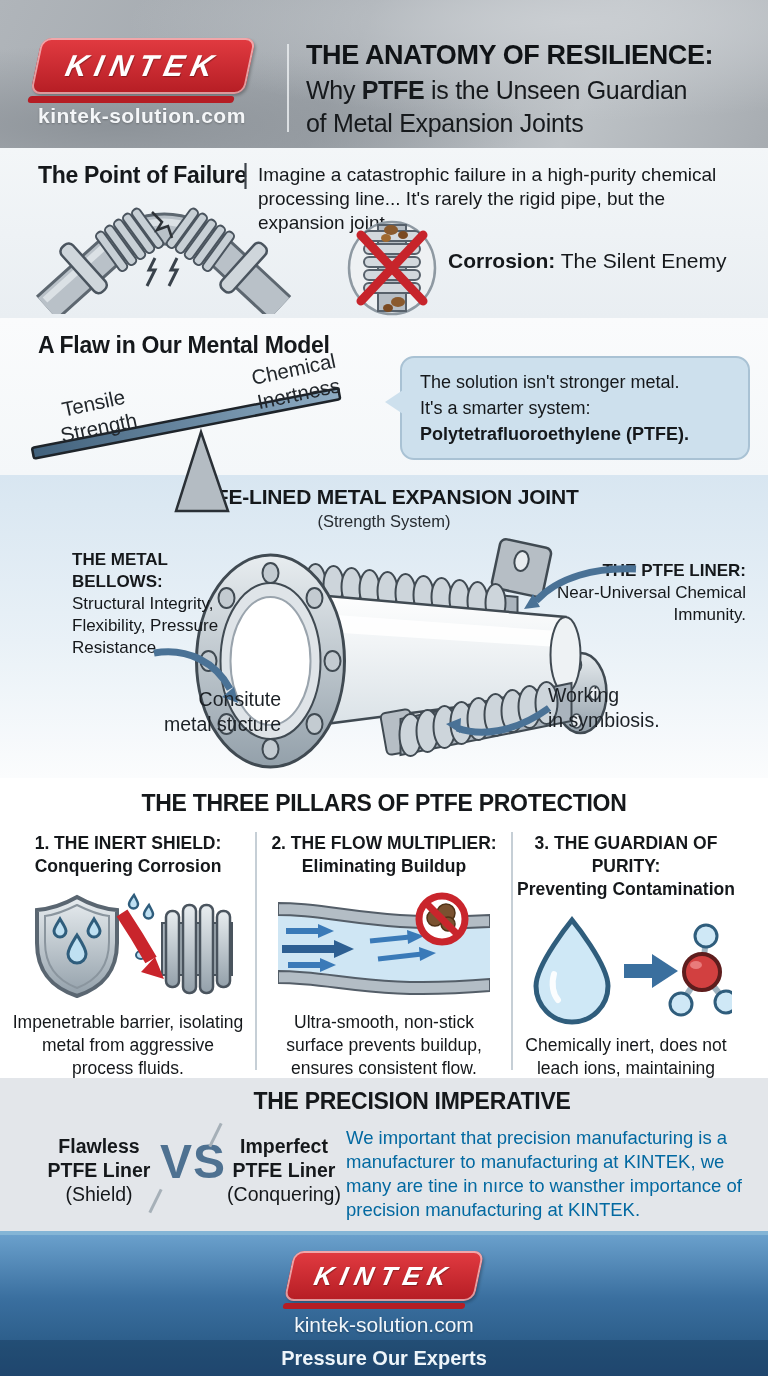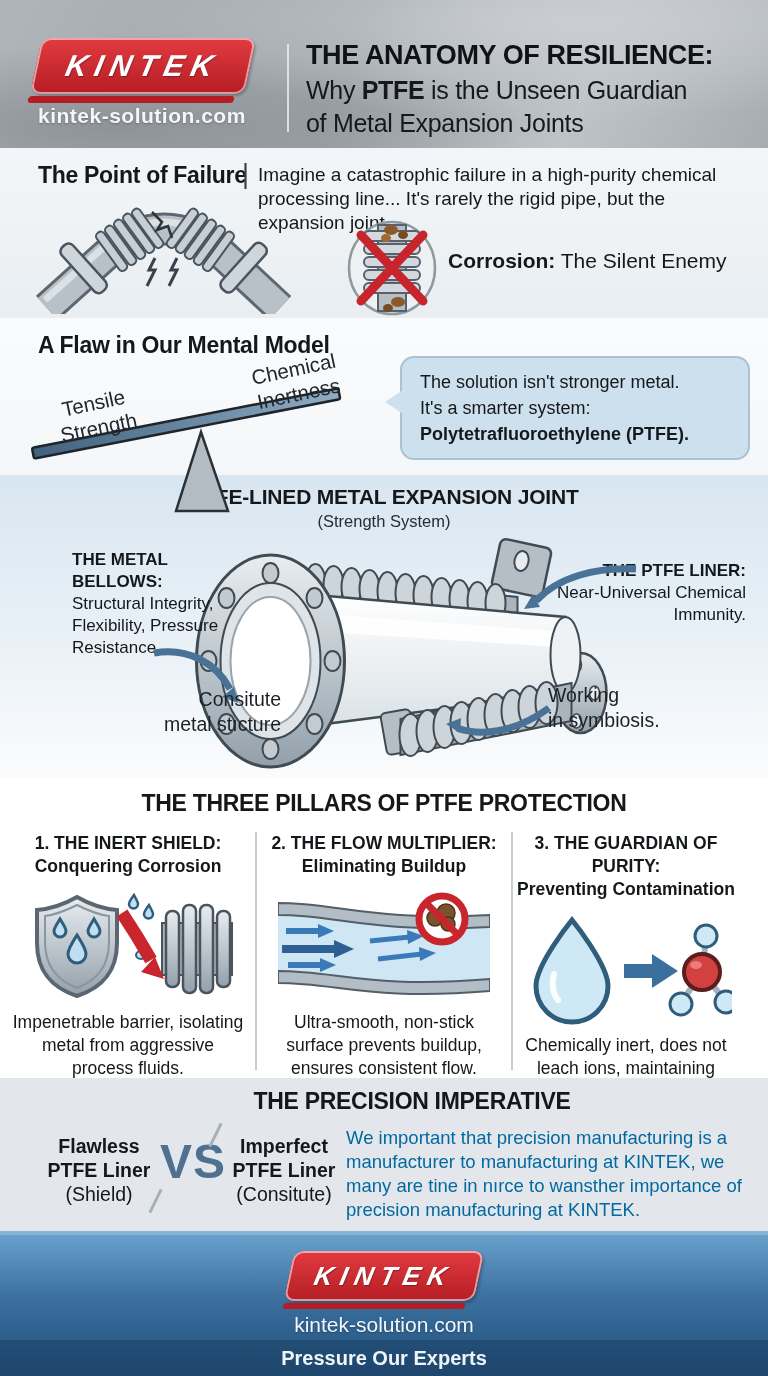--- a/index.html
+++ b/index.html
@@ -387,21 +387,21 @@
       <div>(Shield)</div>
     </div>
 
     <div class="abs vstxt" style="left:160px;top:56px;">VS</div>
     <div class="abs vslash" style="left:214px;top:44px;"></div>
     <div class="abs vslash" style="left:154px;top:110px;"></div>
 
     <div class="abs vsblk" style="left:226px;top:56px;width:116px;">
       <div class="b">Imperfect</div>
       <div class="b">PTFE Liner</div>
-      <div>(Consitute)</div>
+      <div>(Conquering)</div>
     </div>
 
     <div class="abs s5-p" style="left:346px;top:48px;">We important that precision manufacturing is a manufacturer to manufacturing at KINTEK, we many are tine in nırce to wansther importance of precision manufacturing at KINTEK.</div>
   </div>
 
   <div class="sec ftr">
     <div class="abs logo" style="left:289px;top:16px;width:190px;height:50px;">
       <span style="font-size:26px;">KINTEK</span>
     </div>
     <div class="abs swoosh" style="left:283px;top:68px;width:182px;height:6px;"></div>

